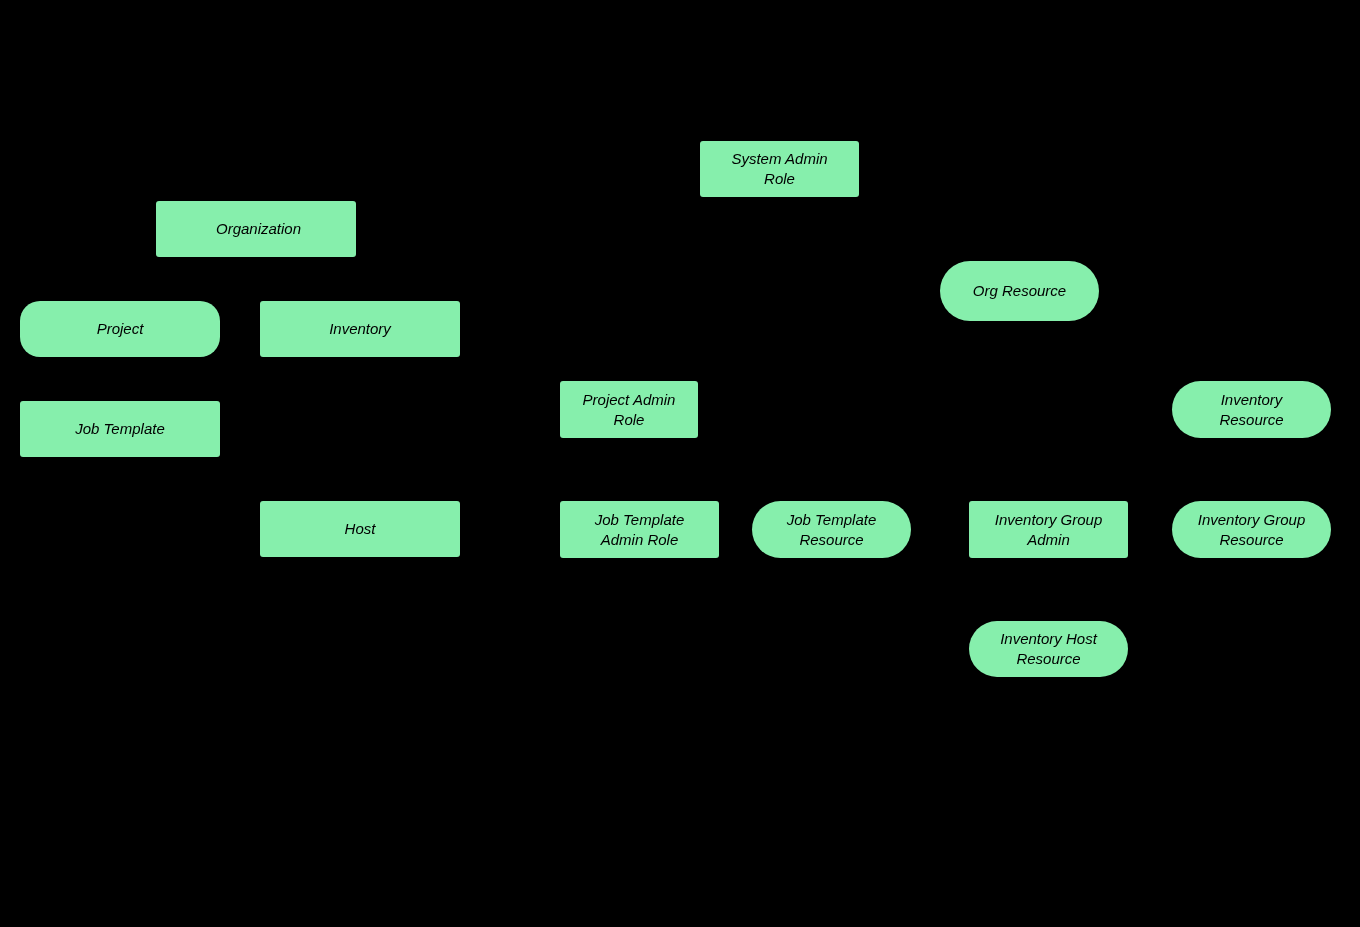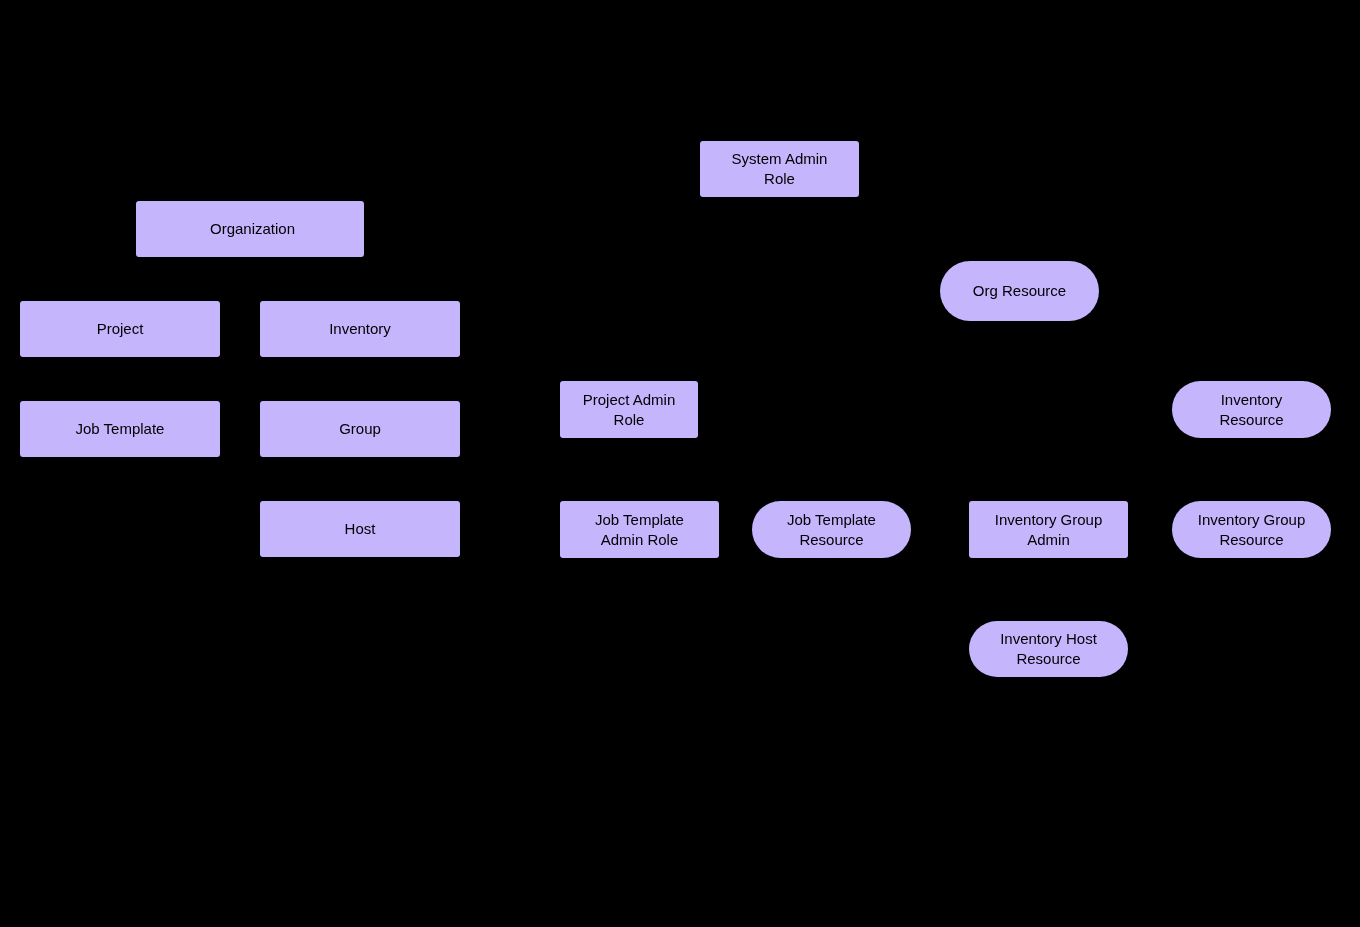--- a/index.html
+++ b/index.html
@@ -10,48 +10,48 @@
   #canvas {
     position: relative;
     width: 1360px;
     height: 927px;
     background: #000000;
     overflow: hidden;
     font-family: "Liberation Sans", sans-serif;
   }
   .node {
     position: absolute;
-    background: #c4b5fd;
+    background: #86efac;
     color: #000000;
     display: flex;
     align-items: center;
     justify-content: center;
     text-align: center;
     font-size: 15px;
     line-height: 20px;
     box-sizing: border-box;
     padding: 2px 6px;
     white-space: pre-line;
+    font-style: italic;
   }
   .node.rect {
     border-radius: 3px;
   }
   .node.pill {
     border-radius: 999px;
   }
 </style>
 </head>
 <body>
 
 <div id="canvas">
-    <div class="node rect" style="left: 136px; top: 201px; width: 228px; height: 56px; padding-left: 11px;">Organization</div>
-    <div class="node rect" style="left: 20px; top: 301px; width: 200px; height: 56px;">Project</div>
+    <div class="node rect" style="left: 156px; top: 201px; width: 200px; height: 56px; padding-left: 11px;">Organization</div>
+    <div class="node rect" style="left: 20px; top: 301px; width: 200px; height: 56px; border-radius: 20px;">Project</div>
     <div class="node rect" style="left: 260px; top: 301px; width: 200px; height: 56px;">Inventory</div>
     <div class="node rect" style="left: 20px; top: 401px; width: 200px; height: 56px;">Job Template</div>
-    <div class="node rect" style="left: 260px; top: 401px; width: 200px; height: 56px;">Group</div>
     <div class="node rect" style="left: 260px; top: 501px; width: 200px; height: 56px;">Host</div>
     <div class="node rect" style="left: 700px; top: 141px; width: 159px; height: 56px;">System Admin
 Role</div>
     <div class="node pill" style="left: 940px; top: 261px; width: 159px; height: 60px;">Org Resource</div>
     <div class="node rect" style="left: 560px; top: 381px; width: 138px; height: 57px;">Project Admin
 Role</div>
     <div class="node pill" style="left: 1172px; top: 381px; width: 159px; height: 57px;">Inventory
 Resource</div>
     <div class="node rect" style="left: 560px; top: 501px; width: 159px; height: 57px;">Job Template
 Admin Role</div>

